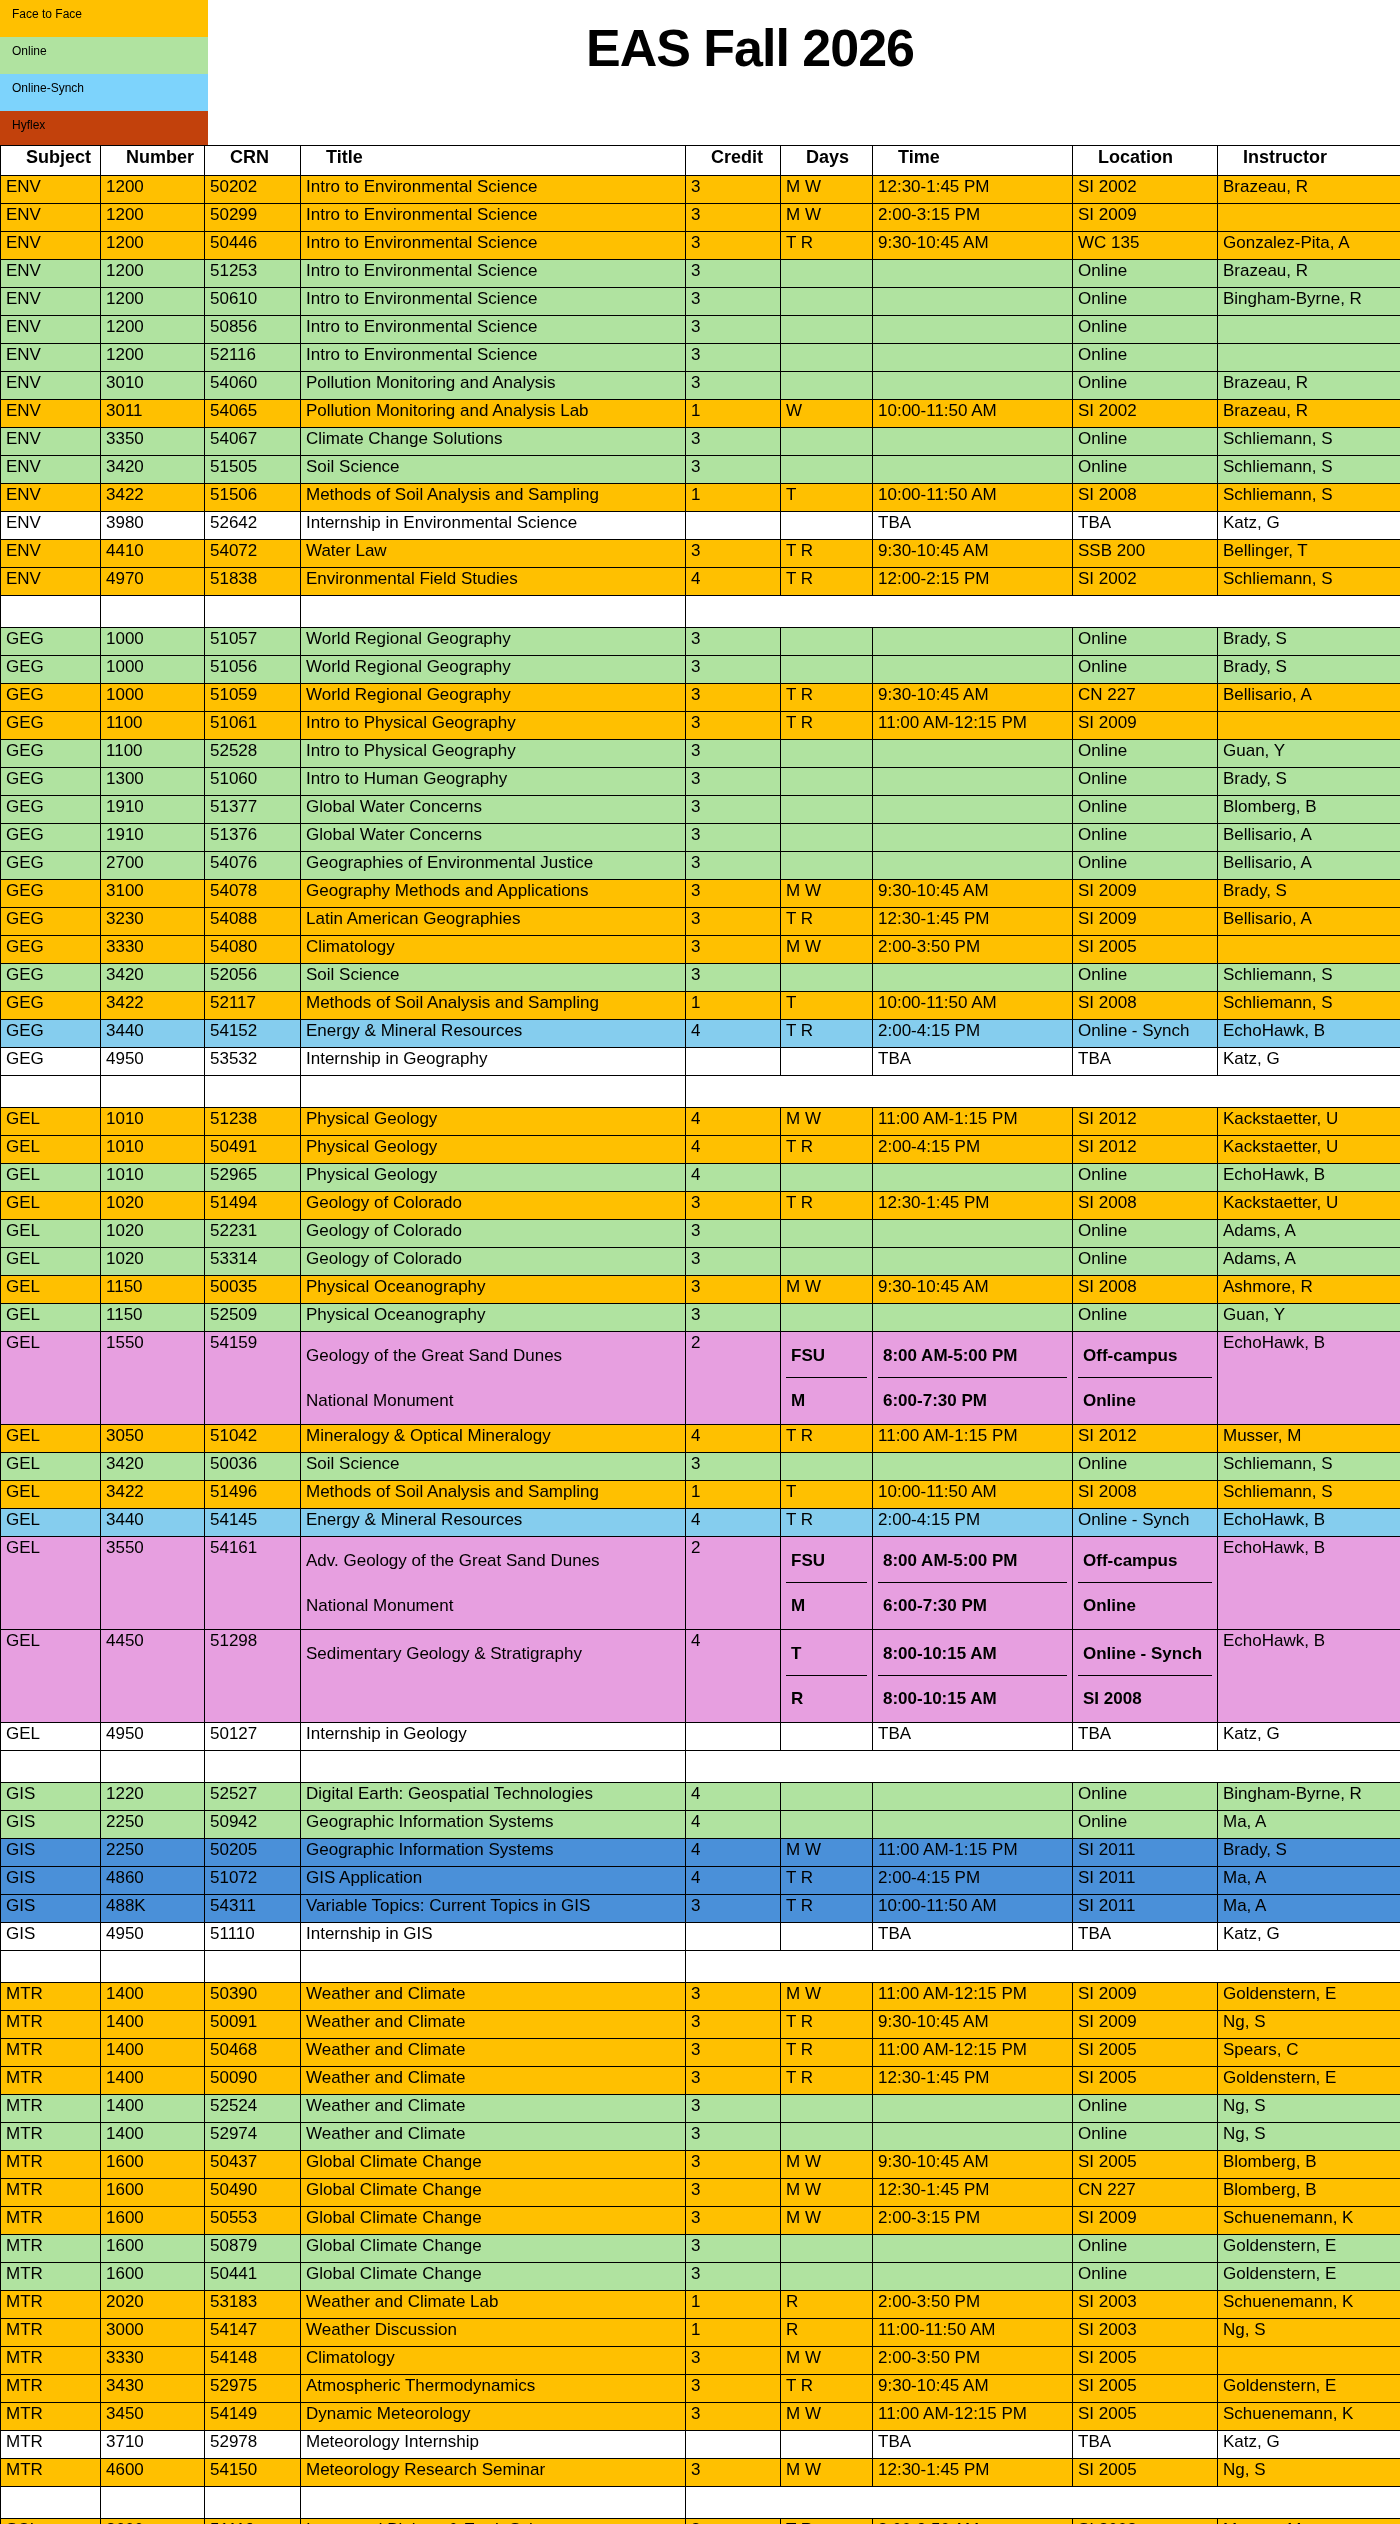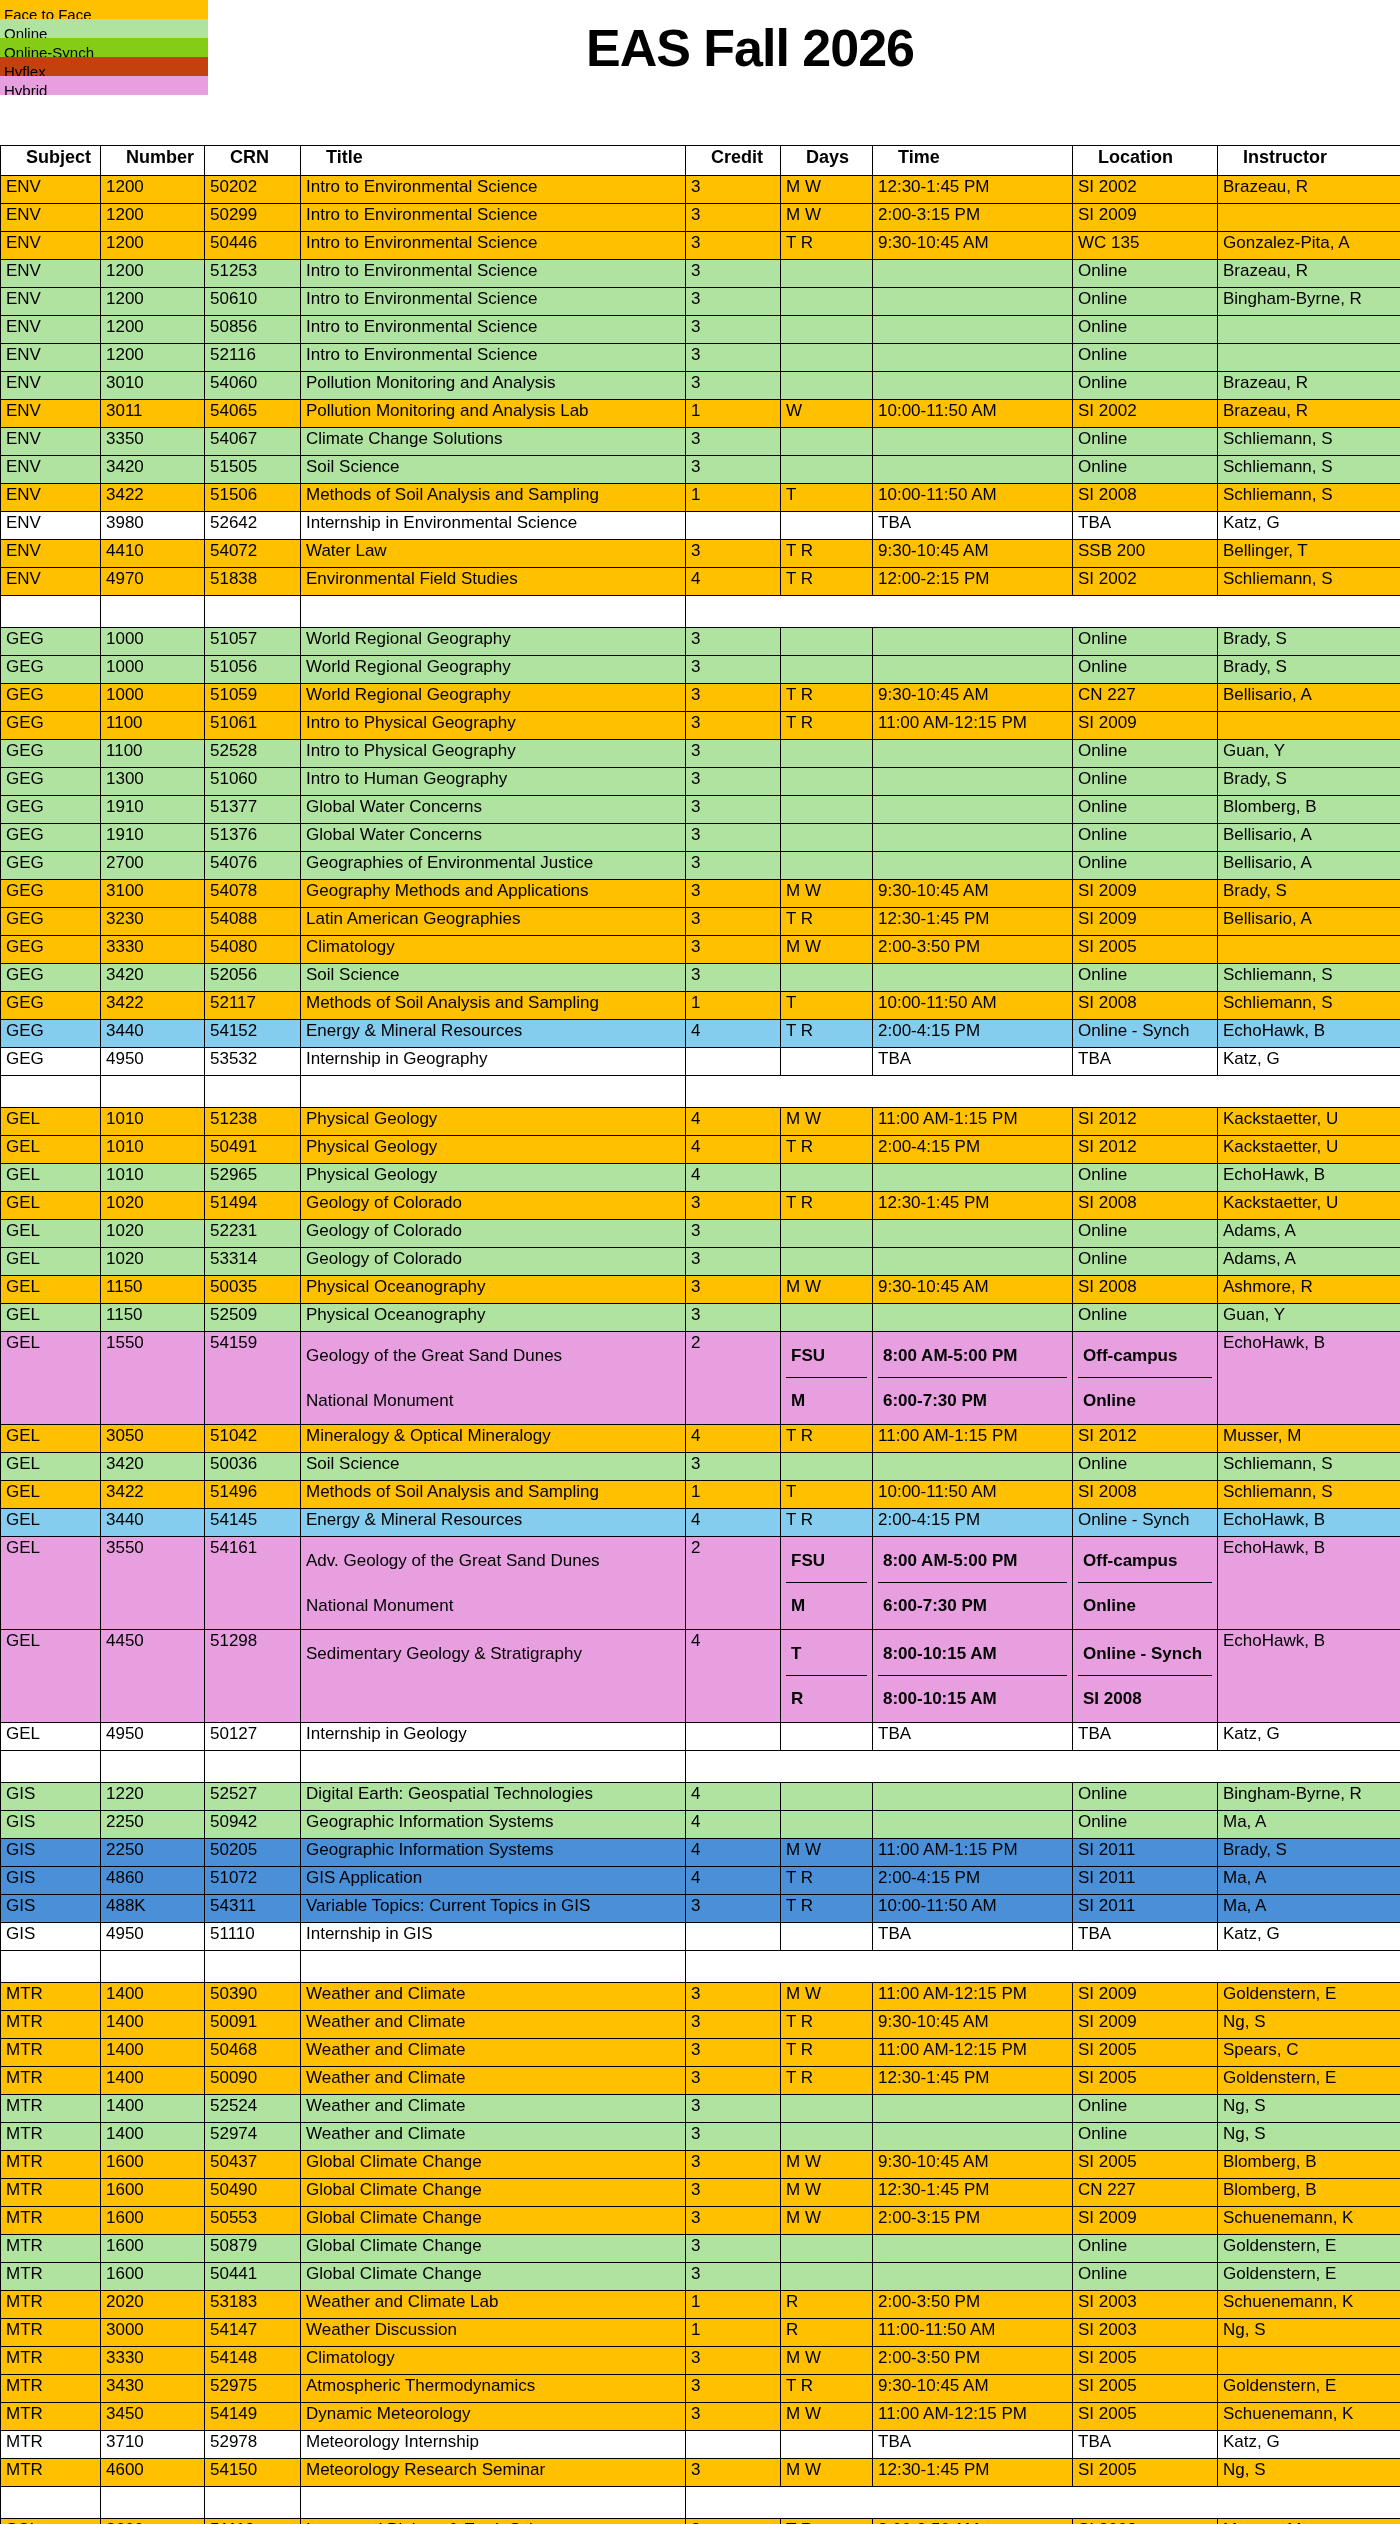--- a/index.html
+++ b/index.html
@@ -16,24 +16,24 @@
     overflow: hidden;
   }
 
   
   .legend {
     position: absolute;
     left: 0; top: 0;
     width: 208px;
   }
   .legend-row {
-    height: 19px;
+    height: 37px;
     line-height: 29px;
-    padding-left: 4px;
-    font-size: 15px;
+    padding-left: 12px;
+    font-size: 12px;
     color: #000;
     white-space: nowrap;
     overflow: hidden;
   }
 
   
   .title {
     position: absolute;
     left: 300px;
     top: 18px;
@@ -122,21 +122,21 @@
   tr.tall td { height: 45px; }
 </style>
 </head>
 <body>
 
 <div id="page">
 
   <div class="legend">
       <div class="legend-row" style="background: rgb(255, 192, 0);">Face to Face</div>
       <div class="legend-row" style="background: rgb(176, 227, 160);">Online</div>
-      <div class="legend-row" style="background: #84cc16;">Online-Synch</div>
+      <div class="legend-row" style="background: #7dd3fc;">Online-Synch</div>
       <div class="legend-row" style="background: #c2410c;">Hyflex</div>
       <div class="legend-row" style="background: rgb(231, 159, 224);">Hybrid</div>
     </div>
 
   <div class="title">EAS Fall 2026</div>
 
   <div class="table-wrap">
     <table class="sched">
       <colgroup>
         <col class="c-subject">

